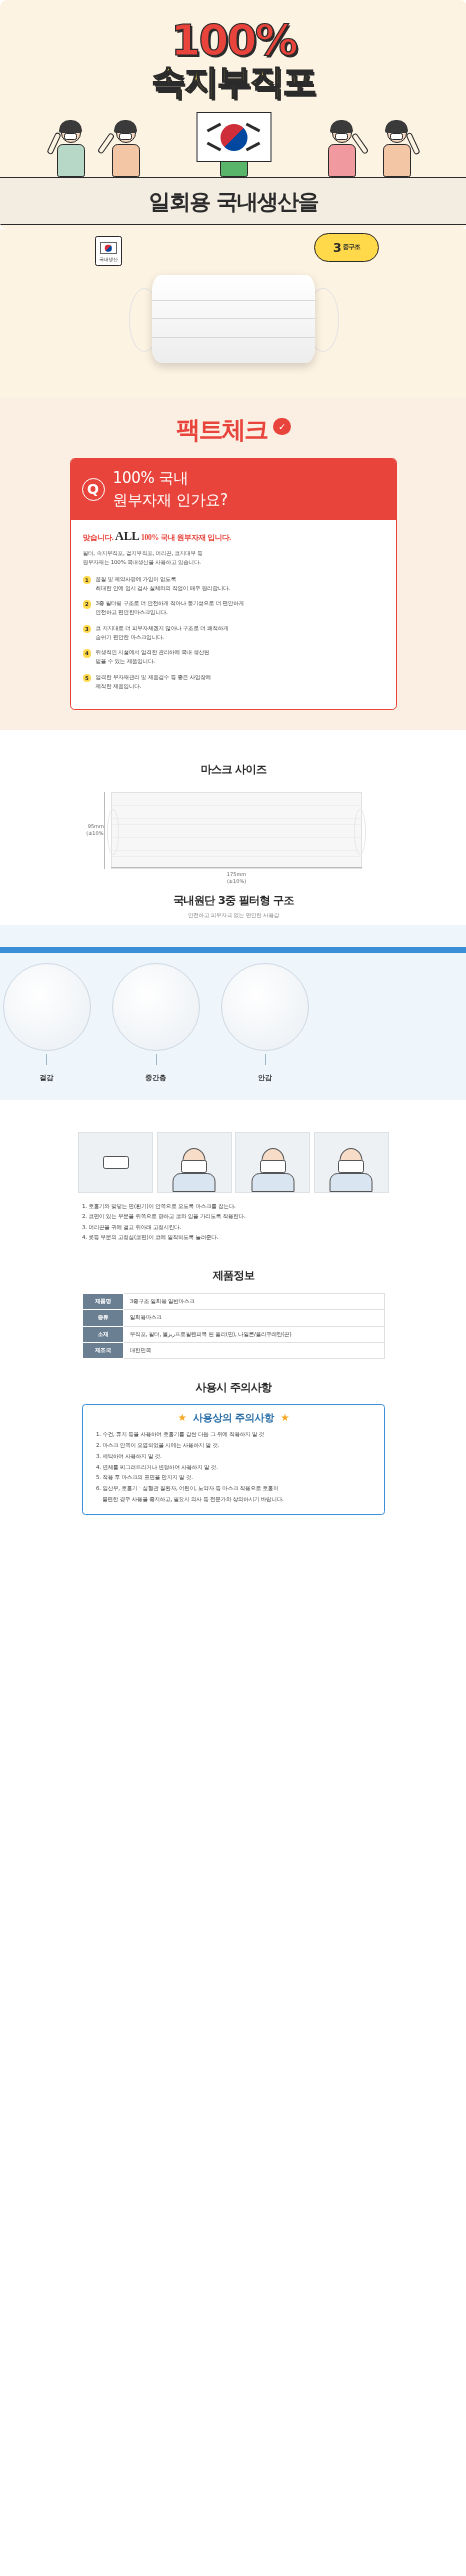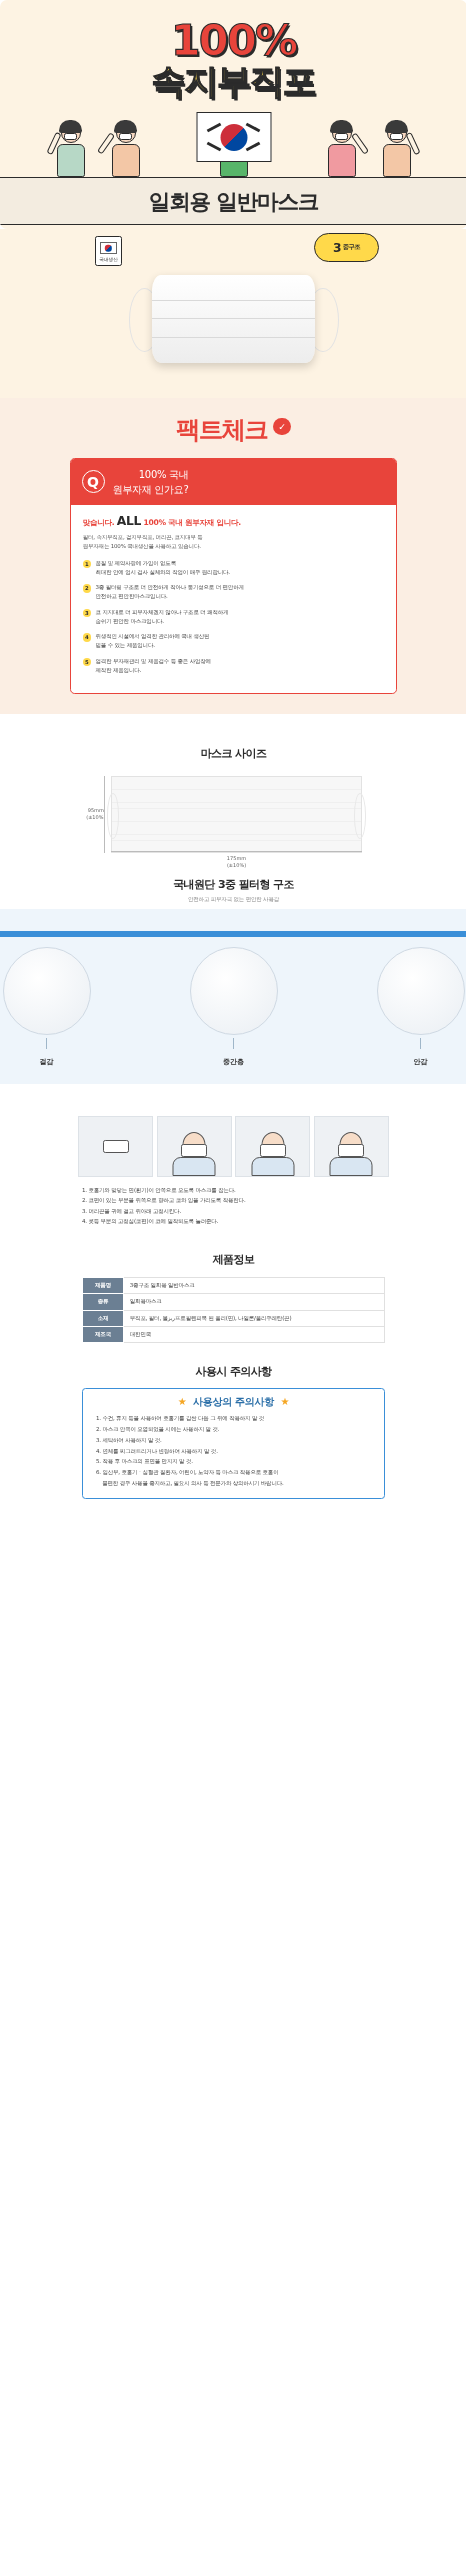--- a/index.html
+++ b/index.html
@@ -180,23 +180,23 @@
   }
   .qa-head {
     background: #e8443b; color:#fff; padding: 8.2px 10.5px;
     display:flex; align-items:center; gap: 8.2px;
   }
   .qa-q {
     width: 23px; height: 23px; border: 1.2px solid #fff; border-radius: 50%;
     display:flex; align-items:center; justify-content:center;
     font-size: 14px; font-weight:bold;
   }
-  .qa-q-text { font-size: 10px; line-height:1.5; letter-spacing:-0.3px;text-align:right; }
+  .qa-q-text { font-size: 15px; line-height:1.5; letter-spacing:-0.3px; }
   .qa-body { padding: 9.3px 11.7px 11.7px; }
-  .qa-lead { font-size: 7.6px; color:#e8443b; font-weight:bold; letter-spacing:-0.3px; }
+  .qa-lead { font-size: 7.6px; color:#e8443b; font-weight:bold; letter-spacing:-0.3px;font-family:Liberation Serif, serif; }
   .qa-lead .big { font-size: 12.3px; }
   .qa-lead .blk { color:#2b2b2b; }
   .qa-desc { font-size: 5.5px; color:#555; line-height:1.7; margin-top:4.7px; letter-spacing:-0.2px; }
   .bullets { margin-top: 7px; }
   .bullet { display:flex; gap:4.7px; margin-bottom: 6.4px; }
   .bullet .dot {
     flex: 0 0 auto; width: 8.2px; height:8.2px; border-radius:50%;
     background:#ffd94a; color:#2b2b2b; font-size:5.3px; font-weight:bold;
     display:flex; align-items:center; justify-content:center; margin-top:1.2px;
   }
@@ -246,21 +246,21 @@
     margin-top: 5.8px;
     background: #eef5fb;
     padding: 15px 0 17.5px;
     position: relative;
   }
   .layer-band::before{
     content:""; position:absolute; left:0; right:0; top:22px; height:5.8px;
     background:#3a8fd8;
   }
   .circles {
-    display:flex; justify-content:space-between; gap: 16.3px; margin-top: 23px;
+    display:flex; justify-content:flex-start; gap: 16.3px; margin-top: 23px;
   }
   .circle-item { text-align:center; width: 93px; }
   .circle {
     width: 88px; height:88px; border-radius:50%;
     background: radial-gradient(circle at 40% 35%, #ffffff, #e9eef3);
     border: 1.2px solid #cfd9e3;
     margin: 0 auto;
   }
   .circle-label { margin-top: 8.2px; font-size: 7px; font-weight:bold; color:#333; }
   .circle-tick {
@@ -378,21 +378,21 @@
 
         <div class="flag-holder">
           <div class="taeguk"></div>
           <div class="flag-bar" style="left:9.3px; top:13px; transform:rotate(-28deg);"></div>
           <div class="flag-bar" style="left:9.3px; bottom:13px; transform:rotate(28deg);"></div>
           <div class="flag-bar" style="right:9.3px; top:13px; transform:rotate(28deg);"></div>
           <div class="flag-bar" style="right:9.3px; bottom:13px; transform:rotate(-28deg);"></div>
         </div>
       </div>
     </div>
-    <div class="hero-band">일회용 일반마스크</div>
+    <div class="hero-band">일회용 국내생산을</div>
   </section>
 
   <section class="product">
     <div class="badge-kr">
       <div class="mini-flag"></div>
       <span>국내생산</span>
     </div>
     <div class="badge-3layer">
       <span class="big3">3</span>
       <span>중구조</span>

